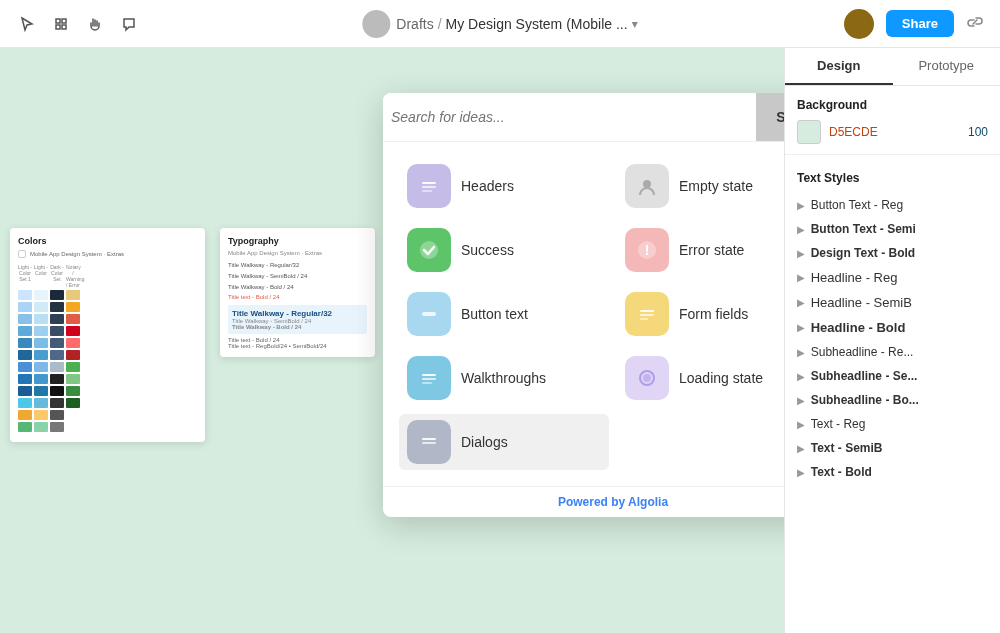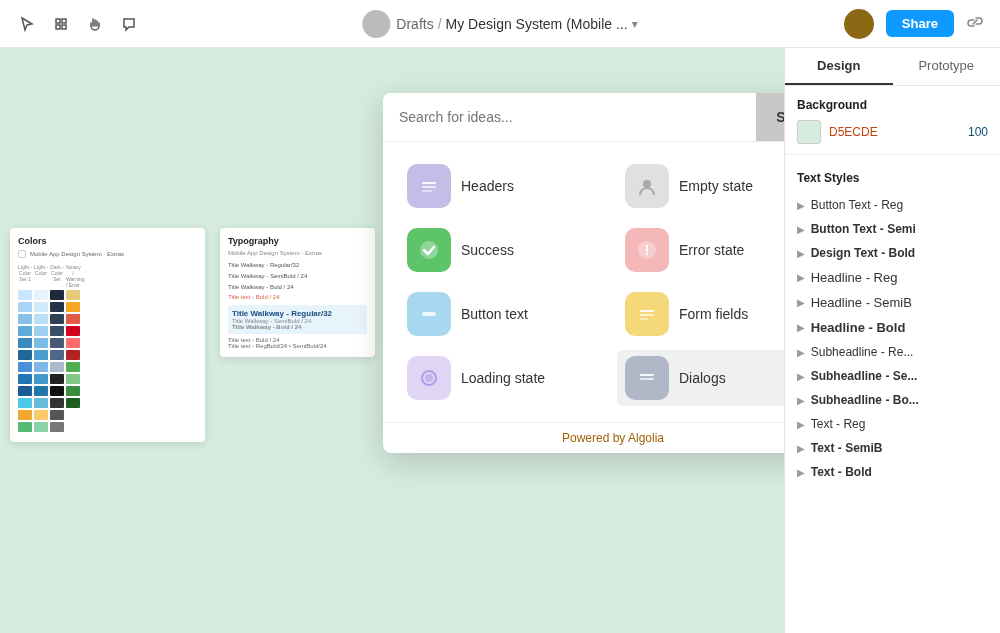--- a/index.html
+++ b/index.html
@@ -64,24 +64,25 @@
     }
     .picker-search-row {
       display: flex;
       align-items: stretch;
       border-bottom: 1px solid #eee;
     }
     .picker-search-input {
       flex: 1;
       border: none;
       outline: none;
-      padding: 16px 16px;
+      padding: 16px 8px;
       font-size: 14px;
       color: #be185d;
       background: #fff;
+      font-style: italic;
     }
     .picker-search-btn {
       background: #c8c8c8;
       border: none;
       padding: 0 20px;
       font-size: 14px;
       font-weight: 600;
       color: #333;
       cursor: pointer;
     }
@@ -112,21 +113,21 @@
       flex-shrink: 0;
     }
     .picker-label { font-size: 14px; color: #333; font-weight: 500; }
     .picker-footer {
       text-align: center;
       padding: 8px;
       border-top: 1px solid #eee;
       font-size: 12px;
       color: #888;
     }
-    .picker-footer a { color: #a16207; text-decoration: none; }
+    .picker-footer a { color: #3b82f6; text-decoration: none; font-weight: bold; }
 
     
     .right-panel {
       position: absolute;
       right: 0;
       top: 0;
       width: 216px;
       height: 585px;
       background: #fff;
       border-left: 1px solid #e5e5e5;
@@ -405,20 +406,30 @@
         <div class="picker-icon ic-yellow">
           <svg width="22" height="22" viewBox="0 0 22 22" fill="none">
             <rect x="4" y="7" width="14" height="2" rx="1" fill="rgba(255,255,255,0.9)"></rect>
             <rect x="4" y="11" width="14" height="2" rx="1" fill="rgba(255,255,255,0.7)"></rect>
             <rect x="4" y="15" width="8" height="2" rx="1" fill="rgba(255,255,255,0.5)"></rect>
           </svg>
         </div>
         <span class="picker-label">Form fields</span>
       </div>
 
+      <div class="picker-item">
+        <div class="picker-icon ic-blue">
+          <svg width="22" height="22" viewBox="0 0 22 22" fill="none">
+            <rect x="4" y="7" width="14" height="2" rx="1" fill="rgba(255,255,255,0.9)"></rect>
+            <rect x="4" y="11" width="14" height="2" rx="1" fill="rgba(255,255,255,0.7)"></rect>
+            <rect x="4" y="15" width="10" height="2" rx="1" fill="rgba(255,255,255,0.5)"></rect>
+          </svg>
+        </div>
+        <span class="picker-label">Walkthroughs</span>
+      </div>
 
       <div class="picker-item">
         <div class="picker-icon ic-purple-light">
           <svg width="22" height="22" viewBox="0 0 22 22" fill="none">
             <circle cx="11" cy="11" r="7" stroke="#b09de8" stroke-width="2" fill="none"></circle>
             <circle cx="11" cy="11" r="4" fill="#b09de8" opacity="0.6"></circle>
           </svg>
         </div>
         <span class="picker-label">Loading state</span>
       </div>

